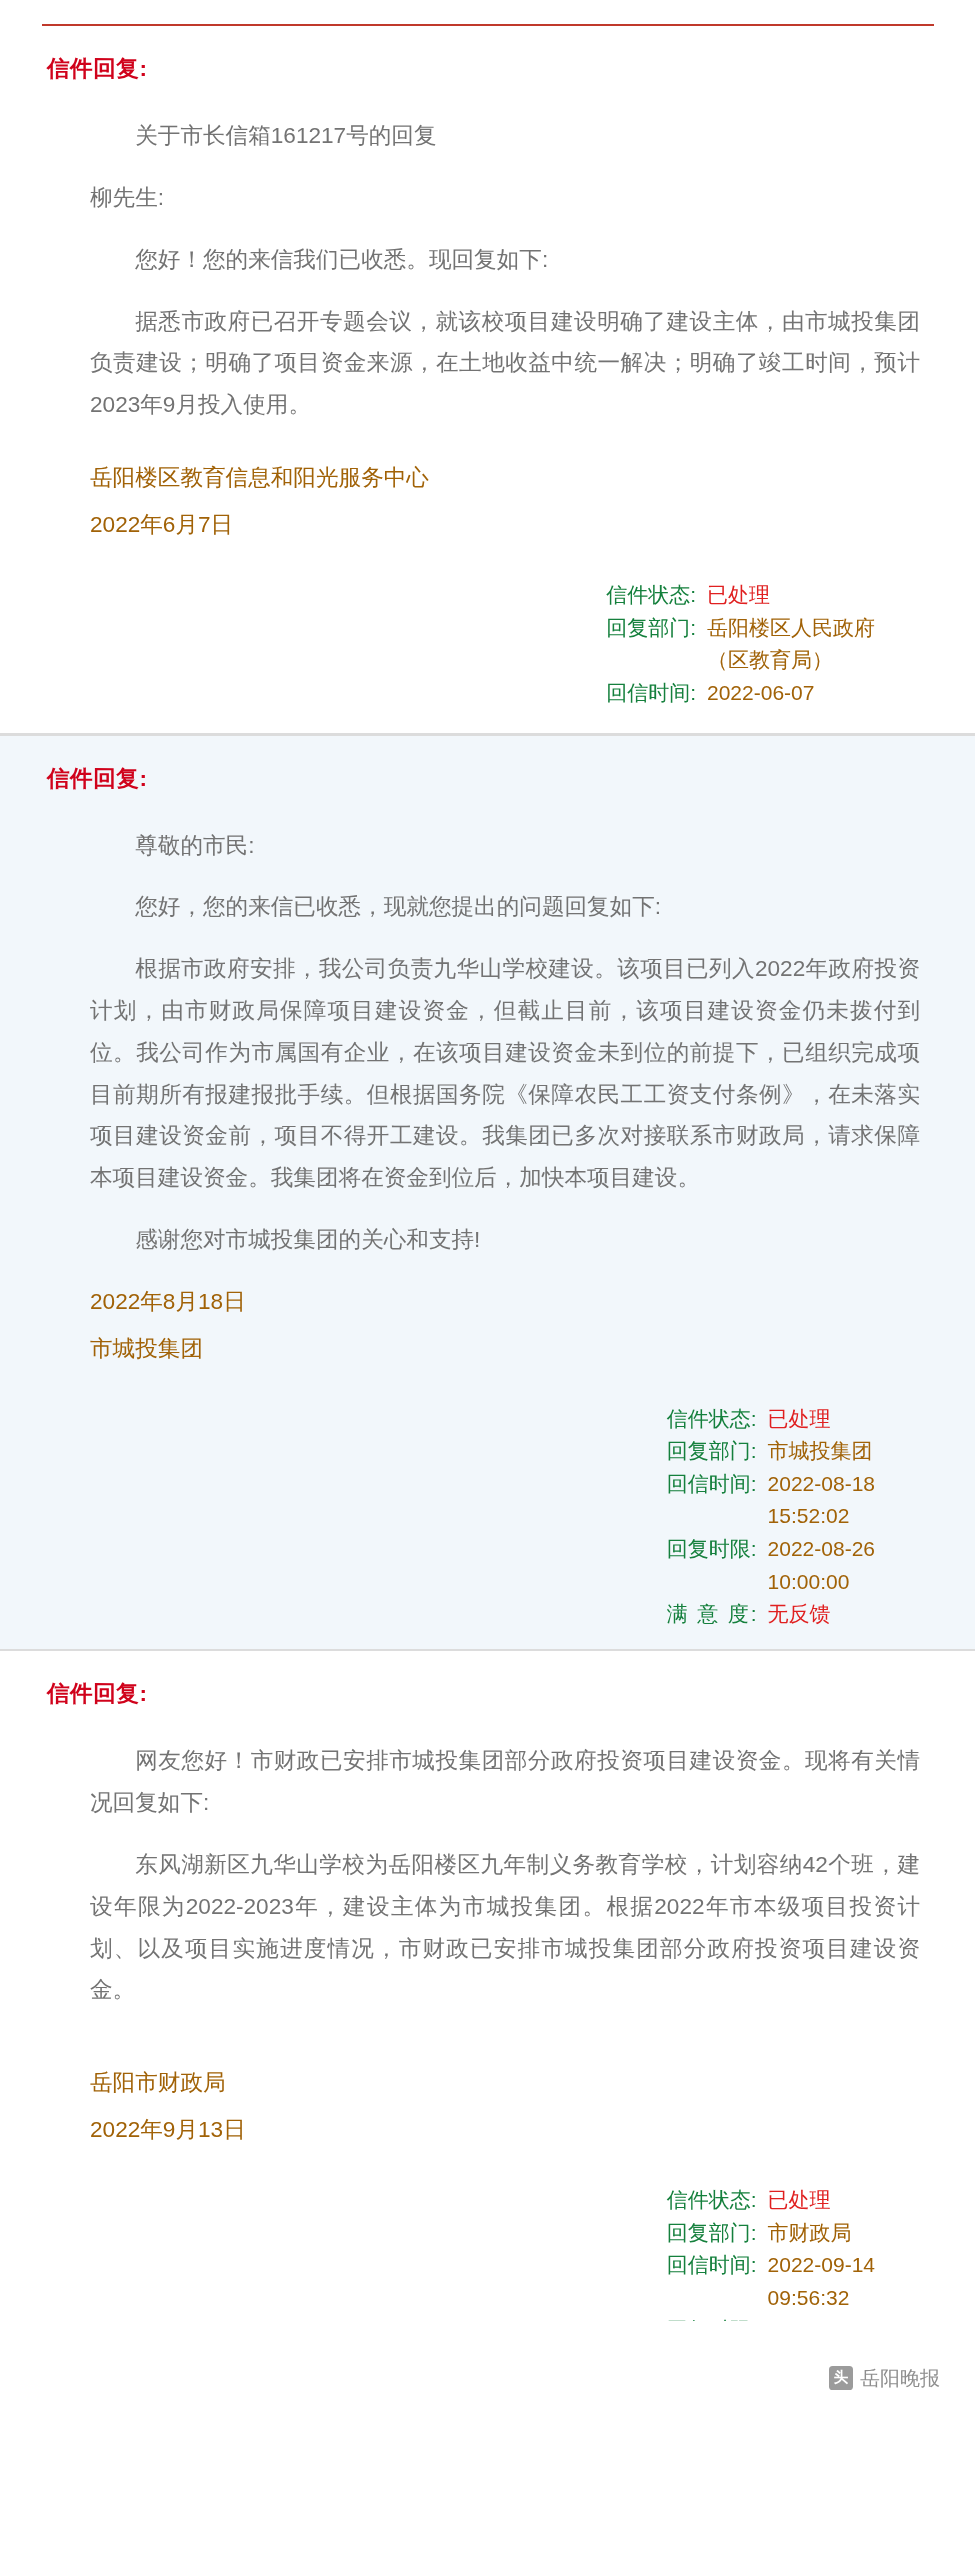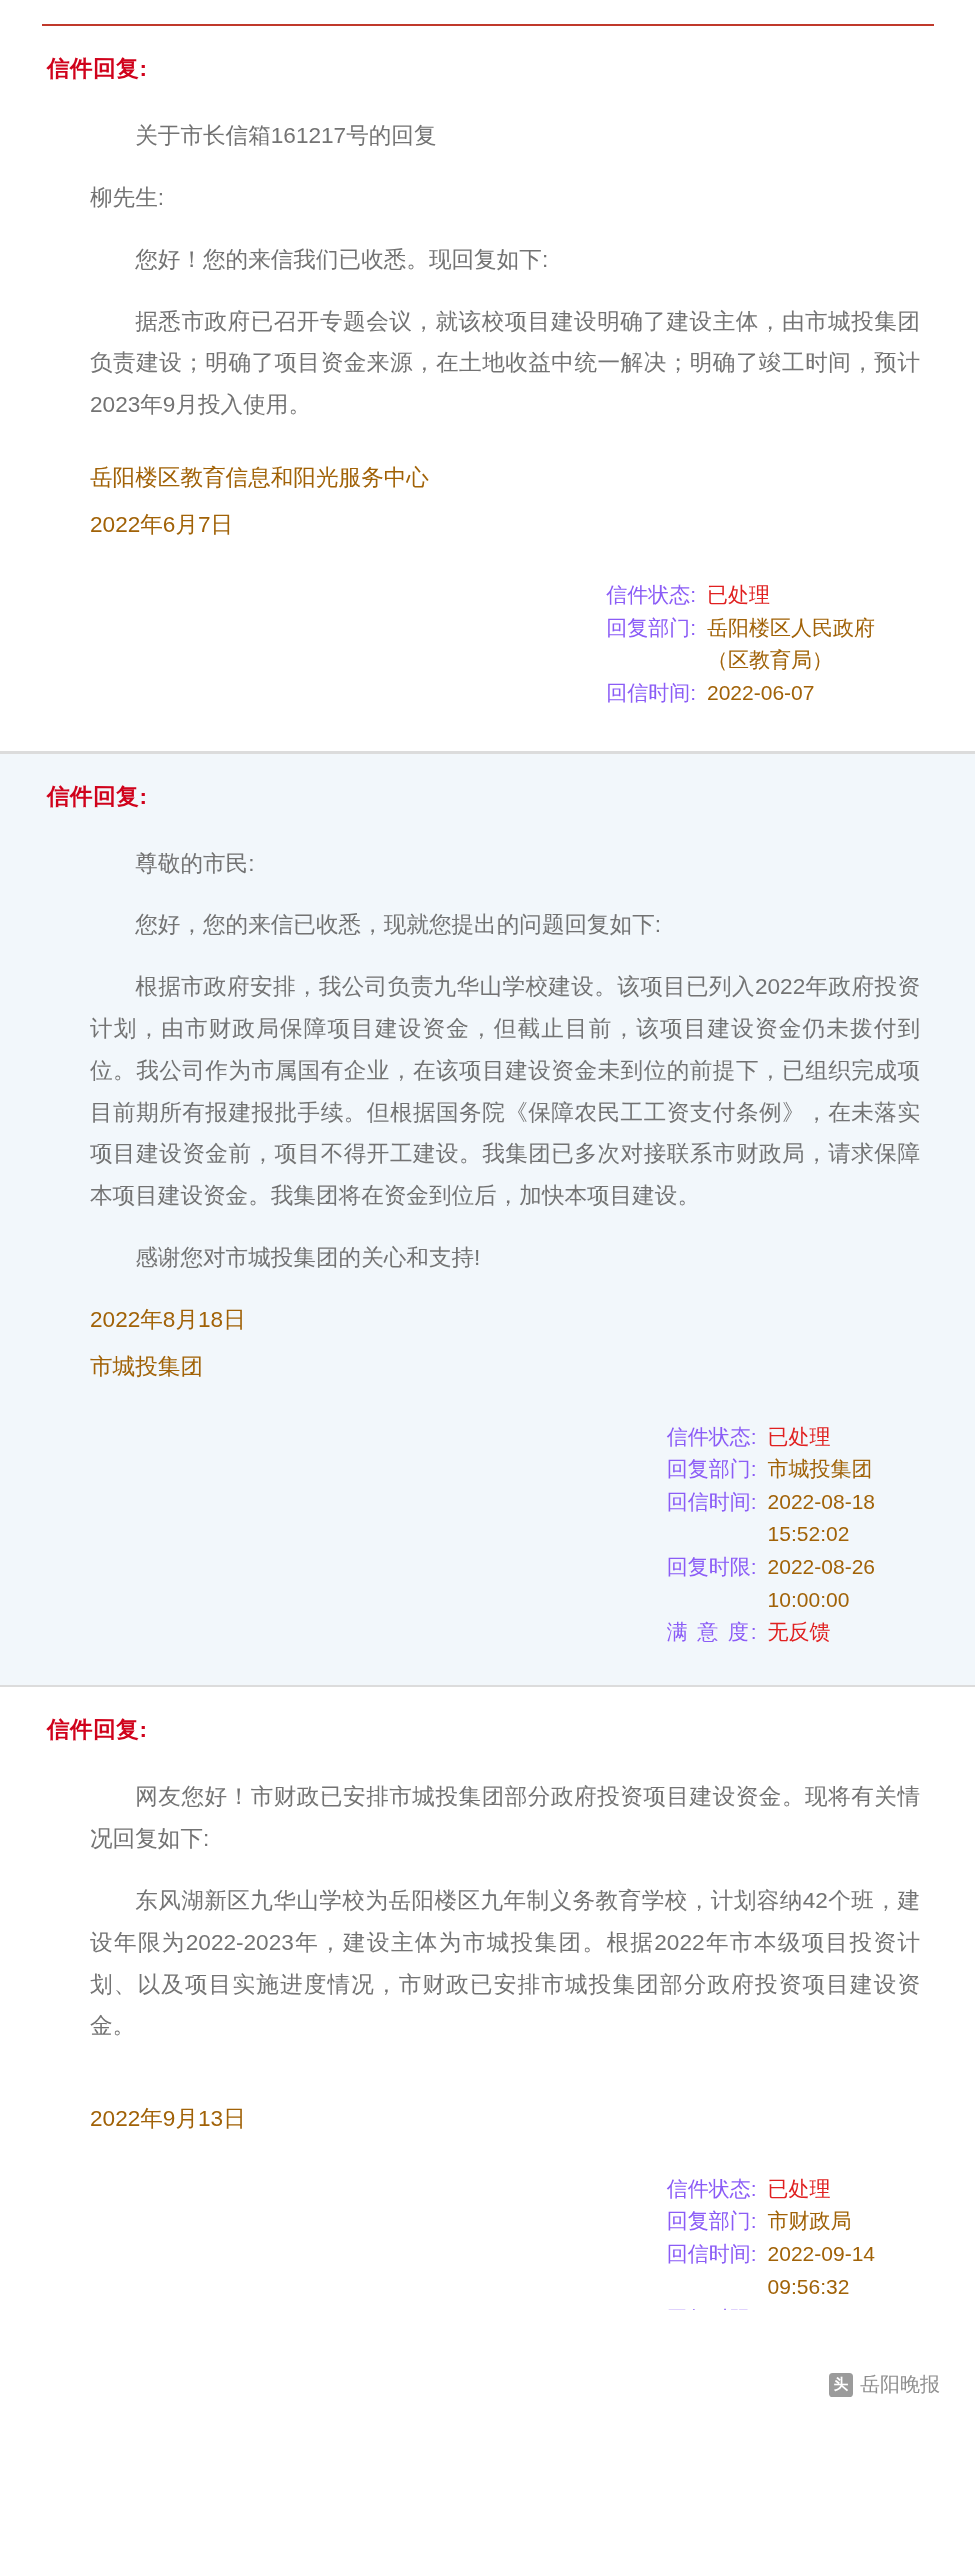--- a/index.html
+++ b/index.html
@@ -29,21 +29,21 @@
   
   .reply-card {
     position: relative;
     padding: 0 0 0 0;
     background: #ffffff;
   }
   .reply-card.shaded {
     background: #f2f7fb;
   }
   .card-inner {
-    padding: 27px 47px 36px 47px;
+    padding: 27px 47px 18px 47px;
   }
   .card-title {
     color: #d0021b;
     font-weight: bold;
     font-size: 22.6px;
     letter-spacing: 0.5px;
     margin: 0 0 31px 0;
   }
   .body-block {
     padding-left: 43px;
@@ -79,21 +79,21 @@
   }
   .meta {
     display: grid;
     grid-template-columns: auto auto;
     column-gap: 11px;
     row-gap: 0px;
     font-size: 21px;
     line-height: 1.55;
   }
   .meta .lbl {
-    color: #8b5cf6;
+    color: #15803d;
     white-space: nowrap;
     text-align: justify;
     text-align-last: justify;
   }
   .meta .val {
     color: #a16207;
     white-space: pre-line;
   }
   .meta .val.red {
     color: #e02020;
@@ -211,20 +211,21 @@
 
   <div class="card-sep"></div>
 
   <section class="reply-card">
     <div class="card-inner">
       <div class="card-title">信件回复:</div>
       <div class="body-block">
         <p class="para indent">网友您好！市财政已安排市城投集团部分政府投资项目建设资金。现将有关情况回复如下:</p>
         <p class="para indent">东风湖新区九华山学校为岳阳楼区九年制义务教育学校，计划容纳42个班，建设年限为2022-2023年，建设主体为市城投集团。根据2022年市本级项目投资计划、以及项目实施进度情况，市财政已安排市城投集团部分政府投资项目建设资金。</p>
         <div class="gap-md"></div>
+        <p class="sig">岳阳市财政局</p>
         <p class="sig last">2022年9月13日</p>
       </div>
       <div class="meta-wrap clip-bottom-2">
         <div class="meta">
           <div class="lbl">信件状态:</div>
           <div class="val red">已处理</div>
           <div class="lbl">回复部门:</div>
           <div class="val">市财政局</div>
           <div class="lbl">回信时间:</div>
           <div class="val">2022-09-14

